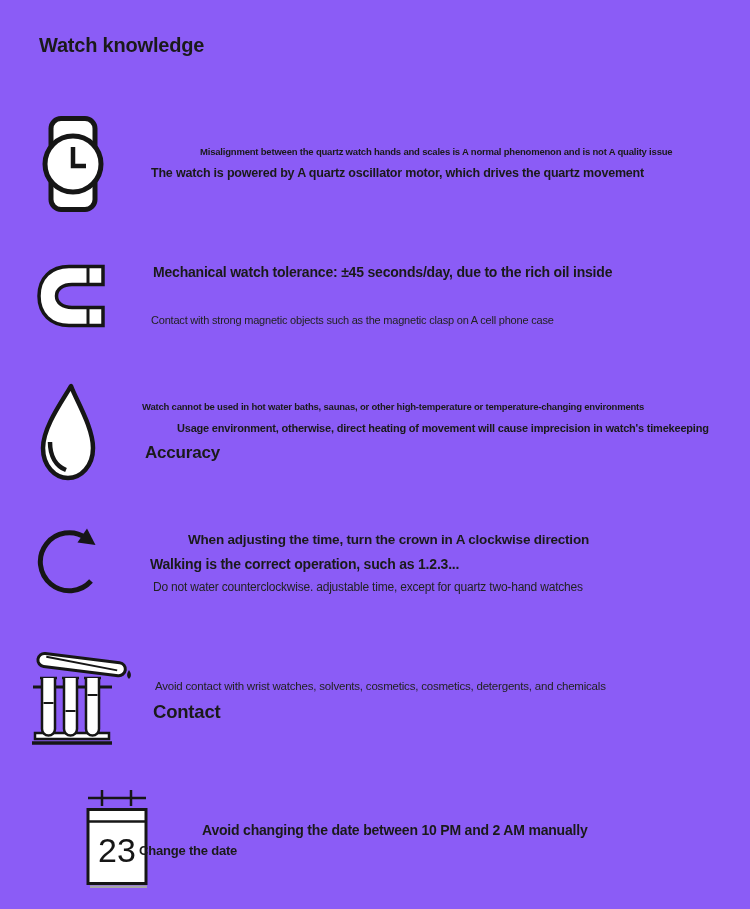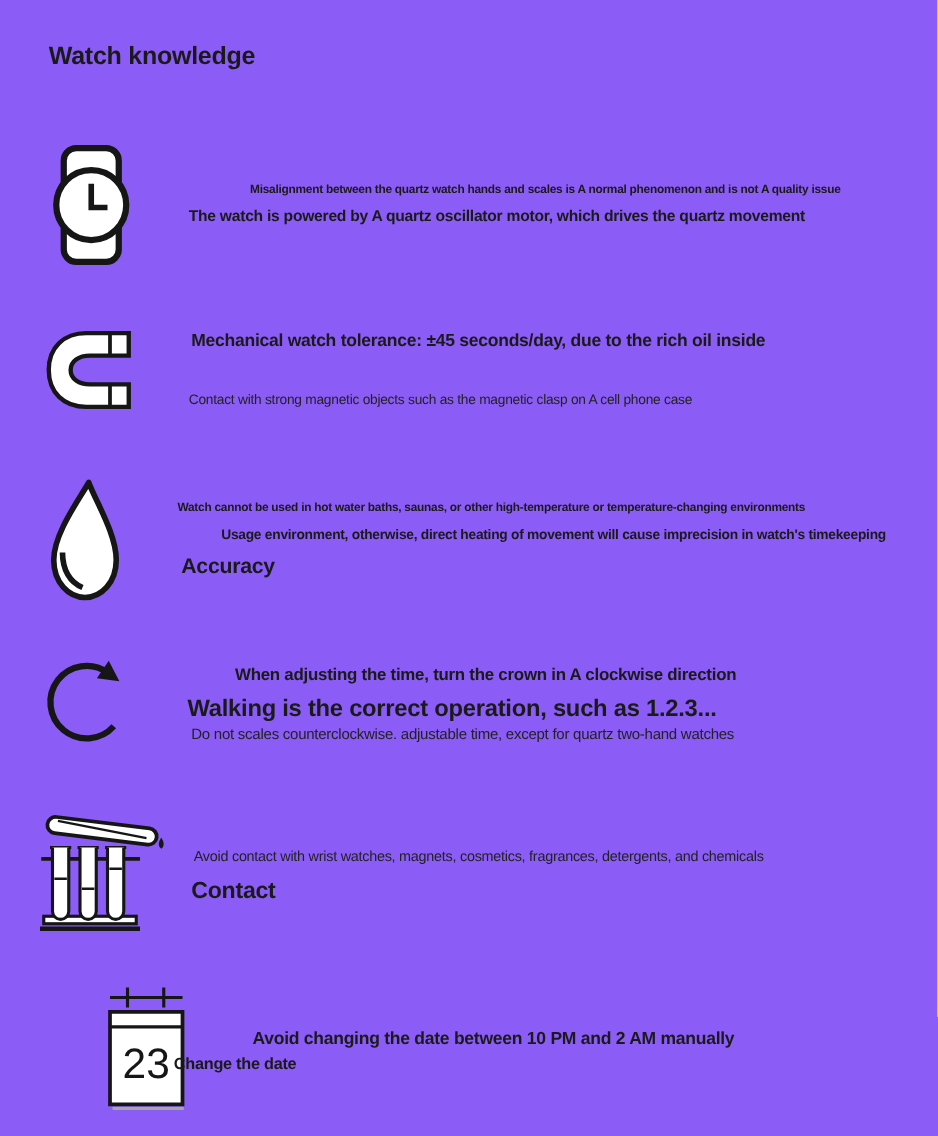--- a/index.html
+++ b/index.html
@@ -51,22 +51,22 @@
   <div class="ln b" style="left:149px;top:422px;font-size:11px;margin-left:28px;">Usage environment, otherwise, direct heating of movement will cause imprecision in watch's timekeeping</div>
   <div class="ln b" style="left:145px;top:442px;font-size:17px;">Accuracy</div>
 
   <span class="icon" style="left:36px;top:524px;">
     <svg width="68" height="70" viewBox="0 0 68 70">
       <path d="M50 14 A29 29 0 1 0 55 57" fill="none" stroke="#161616" stroke-width="5"></path>
       <path d="M59.5 21 L41.5 18.5 L51 4.5 Z" fill="#161616"></path>
     </svg>
   </span>
   <div class="ln b" style="left:188px;top:532px;font-size:13.5px;">When adjusting the time, turn the crown in A clockwise direction</div>
-  <div class="ln b" style="left:150px;top:556px;font-size:19px;">Walking is the correct operation, such as 1.2.3...</div>
-  <div class="ln r" style="left:153px;top:580px;font-size:12px;">Do not scales counterclockwise. adjustable time, except for quartz two-hand watches</div>
+  <div class="ln b" style="left:150px;top:556px;font-size:14px;">Walking is the correct operation, such as 1.2.3...</div>
+  <div class="ln r" style="left:153px;top:580px;font-size:12px;">Do not water counterclockwise. adjustable time, except for quartz two-hand watches</div>
 
   <span class="icon" style="left:32px;top:645px;">
     <svg width="106" height="102" viewBox="0 0 106 102">
       <g transform="rotate(7 8 14)">
         <rect x="6" y="8" width="88" height="13" rx="6.5" fill="#ffffff" stroke="#161616" stroke-width="3"></rect>
         <line x1="14" y1="11" x2="86" y2="16" stroke="#161616" stroke-width="1.8"></line>
       </g>
       <path d="M97 25 q4 6 0 9 q-4 -3 0 -9" fill="#161616"></path>
       <line x1="1" y1="42" x2="80" y2="42" stroke="#161616" stroke-width="3"></line>
       <rect x="3" y="88" width="74" height="6" fill="#ffffff" stroke="#161616" stroke-width="2.5"></rect>
@@ -81,21 +81,21 @@
         <line x1="33.5" y1="66" x2="43.5" y2="66" stroke="#161616" stroke-width="2"></line>
       </g>
       <g>
         <line x1="52" y1="33" x2="69" y2="33" stroke="#161616" stroke-width="2.5"></line>
         <path d="M54 33 V84 A6.5 6.5 0 0 0 67 84 V33" fill="#ffffff" stroke="#161616" stroke-width="2.5"></path>
         <line x1="55.5" y1="50" x2="65.5" y2="50" stroke="#161616" stroke-width="2"></line>
       </g>
       <line x1="0" y1="98" x2="80" y2="98" stroke="#161616" stroke-width="3.5"></line>
     </svg>
   </span>
-  <div class="ln r" style="left:155px;top:679px;font-size:11.5px;">Avoid contact with wrist watches, magnets, cosmetics, fragrances, detergents, and chemicals</div>
+  <div class="ln r" style="left:155px;top:679px;font-size:11.5px;">Avoid contact with wrist watches, solvents, cosmetics, cosmetics, detergents, and chemicals</div>
   <div class="ln b" style="left:153px;top:700px;font-size:18.5px;">Contact</div>
 
   <span class="icon" style="left:42px;top:788px;padding-left:44px;">
     <svg width="62" height="101" viewBox="0 0 62 101">
       <line x1="2" y1="10" x2="60" y2="10" stroke="#161616" stroke-width="2.5"></line>
       <line x1="16" y1="2" x2="16" y2="18" stroke="#161616" stroke-width="2.5"></line>
       <line x1="45" y1="2" x2="45" y2="18" stroke="#161616" stroke-width="2.5"></line>
       <rect x="2" y="21.5" width="58" height="74" fill="#ffffff" stroke="#161616" stroke-width="3"></rect>
       <line x1="2" y1="33.5" x2="60" y2="33.5" stroke="#161616" stroke-width="2.5"></line>
       <text x="12" y="74" font-size="34" font-family="Liberation Sans, sans-serif" fill="#161616">23</text>

